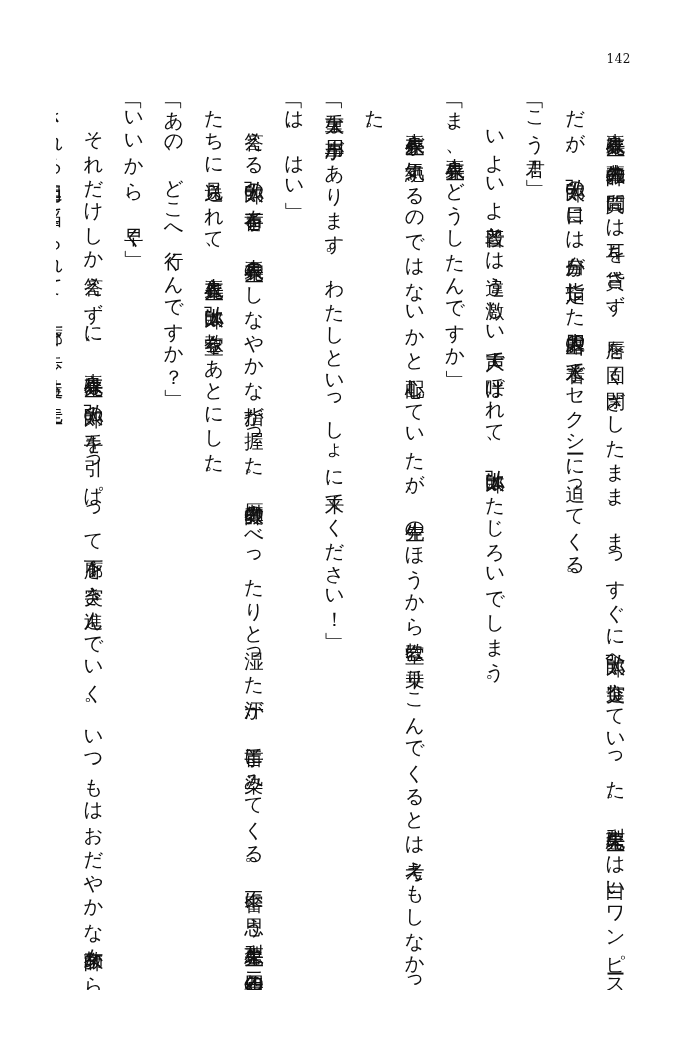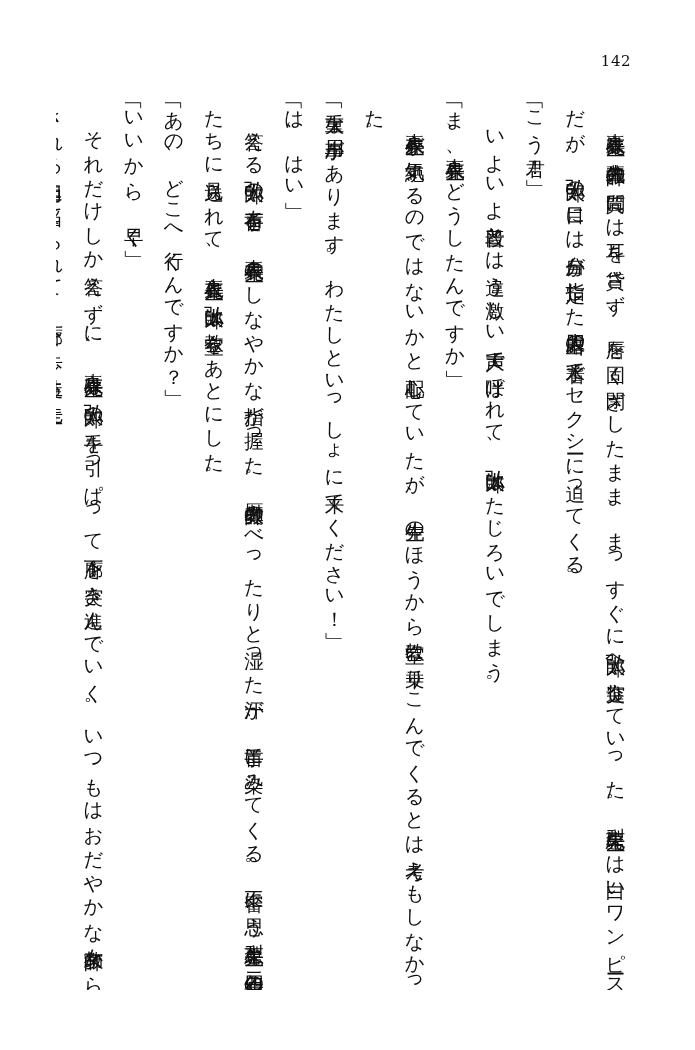--- a/index.html
+++ b/index.html
@@ -23,21 +23,21 @@
     width: 695px;
     height: 1050px;
     background: #ffffff;
   }
 
   
   .page-number {
     position: absolute;
     top: 52px;
     right: 64px;
-    font-size: 15px;
+    font-size: 12px;
     letter-spacing: 0.5px;
     color: #101010;
     font-family: "DejaVu Serif", "Liberation Serif", serif;
   }
 
   
   .text-body {
     position: absolute;
     top: 96px;
     right: 60px;

